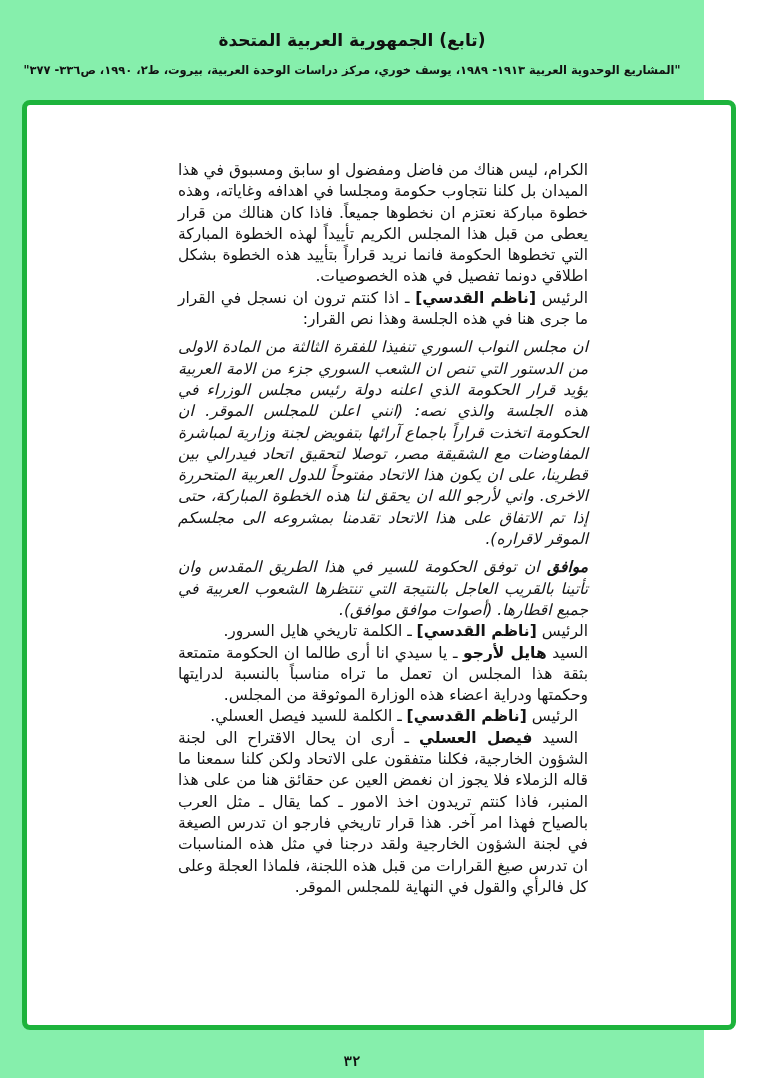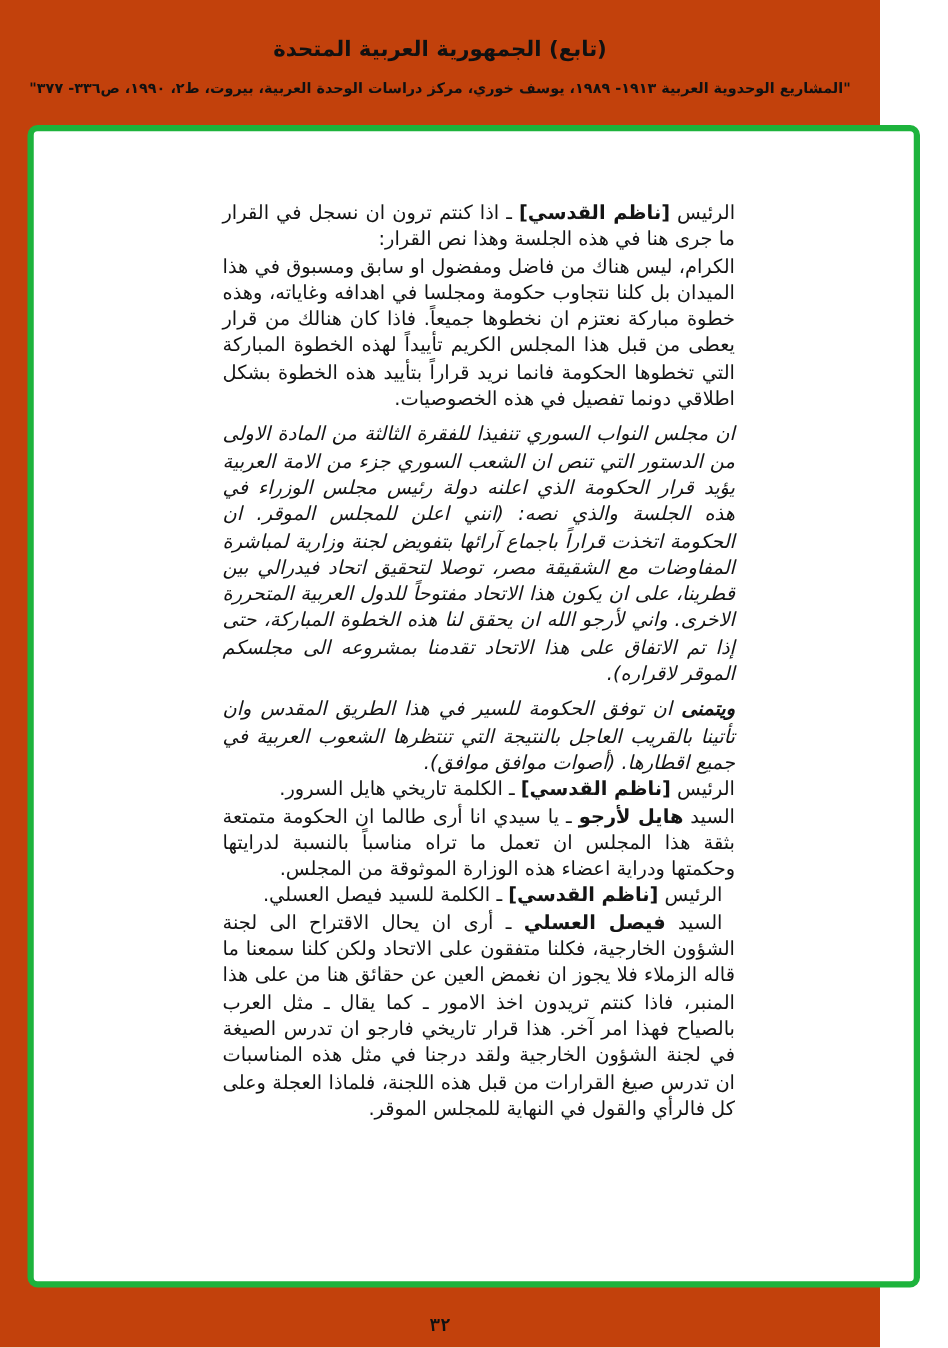--- a/index.html
+++ b/index.html
@@ -8,21 +8,21 @@
     width: 758px;
     height: 1078px;
     overflow: hidden;
     background: #ffffff;
     font-family: "DejaVu Sans", sans-serif;
   }
   .page {
     position: relative;
     width: 704px;
     height: 1078px;
-    background: #c2410c;
+    background: #86efac;
   }
   .doc-title {
     position: absolute;
     top: 30px;
     left: 0;
     right: 0;
     margin: 0;
     text-align: center;
     direction: rtl;
     font-size: 17px;
@@ -84,24 +84,24 @@
 <body>
 
 <div class="page">
 
   <h1 class="doc-title">(تابع) الجمهورية العربية المتحدة</h1>
 
   <div class="citation">"المشاريع الوحدوية العربية ١٩١٣- ١٩٨٩، يوسف خوري، مركز دراسات الوحدة العربية، بيروت، ط٢، ١٩٩٠، ص٣٣٦- ٣٧٧"</div>
 
   <div class="frame" style="border-color: rgb(29, 179, 60);">
     <div class="text-column">
+        <p class="para"><span>الكرام، ليس هناك من فاضل ومفضول او سابق ومسبوق في هذا الميدان بل كلنا نتجاوب حكومة ومجلسا في اهدافه وغاياته، وهذه خطوة مباركة نعتزم ان نخطوها جميعاً. فاذا كان هنالك من قرار يعطى من قبل هذا المجلس الكريم تأييداً لهذه الخطوة المباركة التي تخطوها الحكومة فانما نريد قراراً بتأييد هذه الخطوة بشكل اطلاقي دونما تفصيل في هذه الخصوصيات.</span></p>
         <p class="para"><span>الرئيس </span><span class="bold">[ناظم القدسي]</span><span> ـ اذا كنتم ترون ان نسجل في القرار ما جرى هنا في هذه الجلسة وهذا نص القرار:</span></p>
-        <p class="para"><span>الكرام، ليس هناك من فاضل ومفضول او سابق ومسبوق في هذا الميدان بل كلنا نتجاوب حكومة ومجلسا في اهدافه وغاياته، وهذه خطوة مباركة نعتزم ان نخطوها جميعاً. فاذا كان هنالك من قرار يعطى من قبل هذا المجلس الكريم تأييداً لهذه الخطوة المباركة التي تخطوها الحكومة فانما نريد قراراً بتأييد هذه الخطوة بشكل اطلاقي دونما تفصيل في هذه الخصوصيات.</span></p>
         <p class="para space-before"><span>ان مجلس النواب السوري تنفيذا للفقرة الثالثة من المادة الاولى من الدستور التي تنص ان الشعب السوري جزء من الامة العربية يؤيد قرار الحكومة الذي اعلنه دولة رئيس مجلس الوزراء في هذه الجلسة والذي نصه: (انني اعلن للمجلس الموقر. ان الحكومة اتخذت قراراً باجماع آرائها بتفويض لجنة وزارية لمباشرة المفاوضات مع الشقيقة مصر، توصلا لتحقيق اتحاد فيدرالي بين قطرينا، على ان يكون هذا الاتحاد مفتوحاً للدول العربية المتحررة الاخرى. واني لأرجو الله ان يحقق لنا هذه الخطوة المباركة، حتى إذا تم الاتفاق على هذا الاتحاد تقدمنا بمشروعه الى مجلسكم الموقر لاقراره).</span></p>
-        <p class="para space-before"><span class="bold">ويتمنى</span><span> ان توفق الحكومة للسير في هذا الطريق المقدس وان تأتينا بالقريب العاجل بالنتيجة التي تنتظرها الشعوب العربية في جميع اقطارها. (أصوات موافق موافق).</span></p>
+        <p class="para space-before"><span class="bold">موافق</span><span> ان توفق الحكومة للسير في هذا الطريق المقدس وان تأتينا بالقريب العاجل بالنتيجة التي تنتظرها الشعوب العربية في جميع اقطارها. (أصوات موافق موافق).</span></p>
         <p class="para"><span>الرئيس </span><span class="bold">[ناظم القدسي]</span><span> ـ الكلمة تاريخي هايل السرور.</span></p>
         <p class="para"><span>السيد </span><span class="bold">هايل لأرجو</span><span> ـ يا سيدي انا أرى طالما ان الحكومة متمتعة بثقة هذا المجلس ان تعمل ما تراه مناسباً بالنسبة لدرايتها وحكمتها ودراية اعضاء هذه الوزارة الموثوقة من المجلس.</span></p>
         <p class="para indent"><span>الرئيس </span><span class="bold">[ناظم القدسي]</span><span> ـ الكلمة للسيد فيصل العسلي.</span></p>
         <p class="para indent"><span>السيد </span><span class="bold">فيصل العسلي</span><span> ـ أرى ان يحال الاقتراح الى لجنة الشؤون الخارجية، فكلنا متفقون على الاتحاد ولكن كلنا سمعنا ما قاله الزملاء فلا يجوز ان نغمض العين عن حقائق هنا من على هذا المنبر، فاذا كنتم تريدون اخذ الامور ـ كما يقال ـ مثل العرب بالصياح فهذا امر آخر. هذا قرار تاريخي فارجو ان تدرس الصيغة في لجنة الشؤون الخارجية ولقد درجنا في مثل هذه المناسبات ان تدرس صيغ القرارات من قبل هذه اللجنة، فلماذا العجلة وعلى كل فالرأي والقول في النهاية للمجلس الموقر.</span></p>
       </div>
   </div>
 
   <div class="page-number">٣٢</div>
 
 </div>

